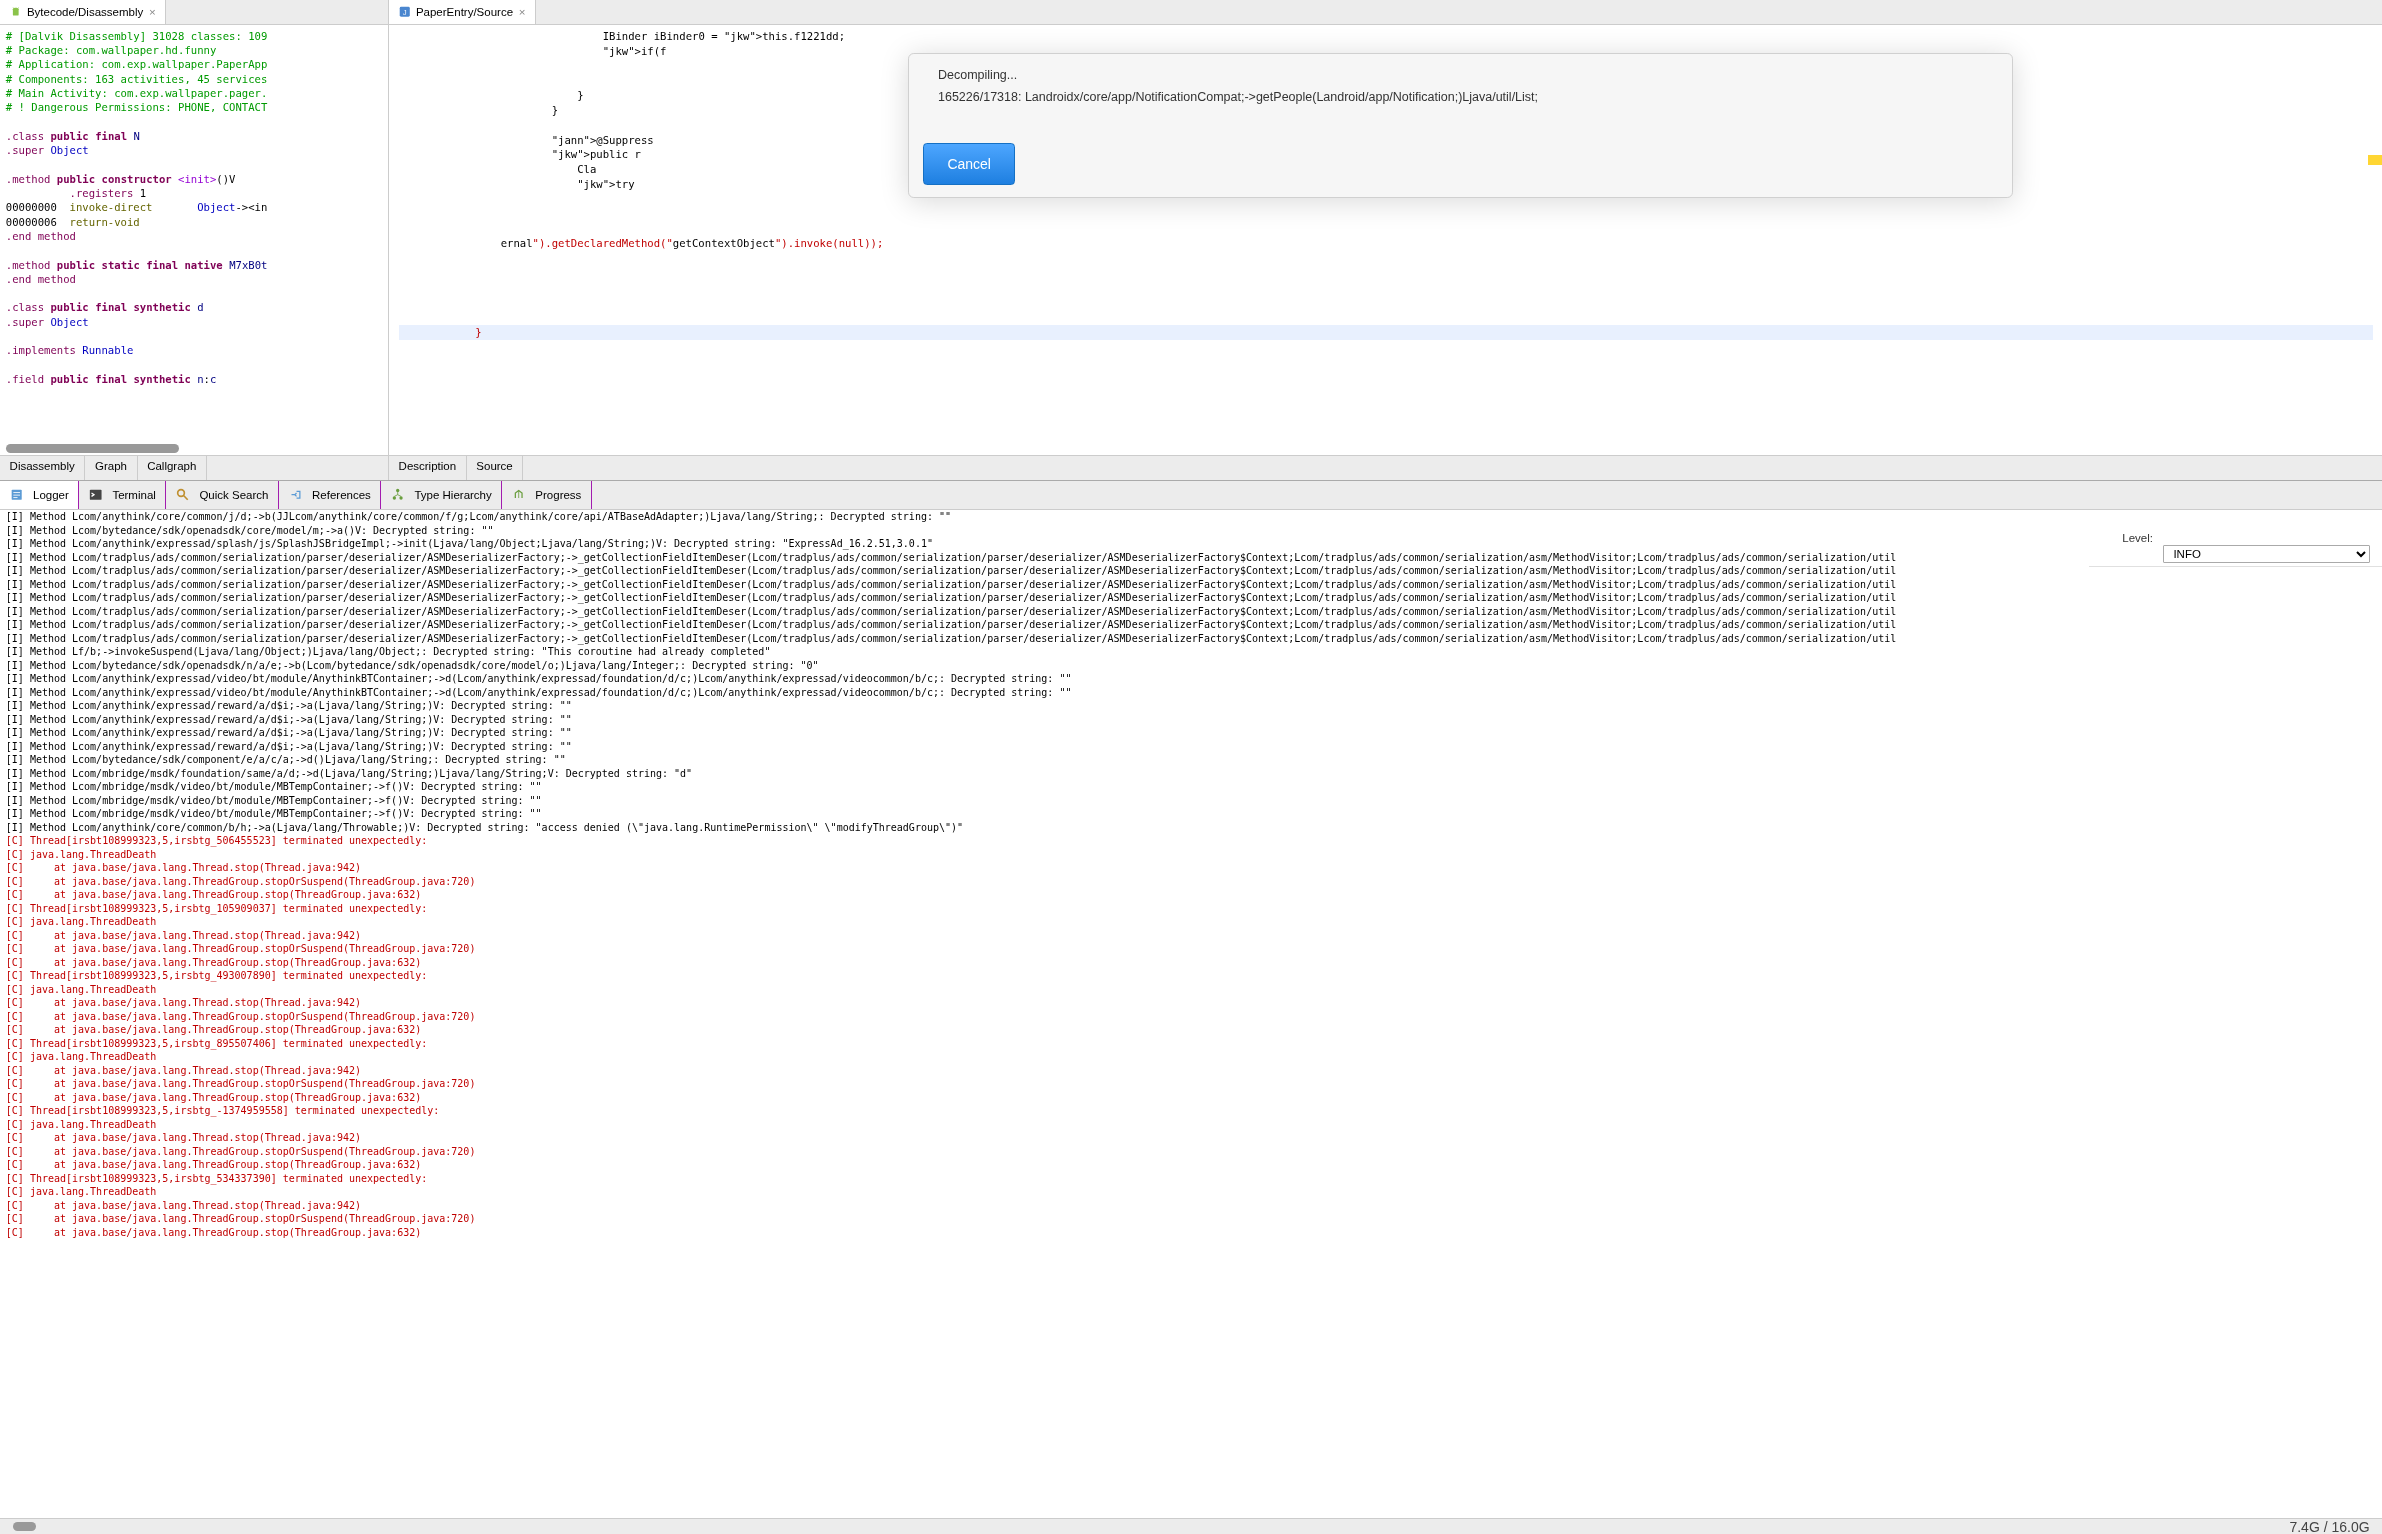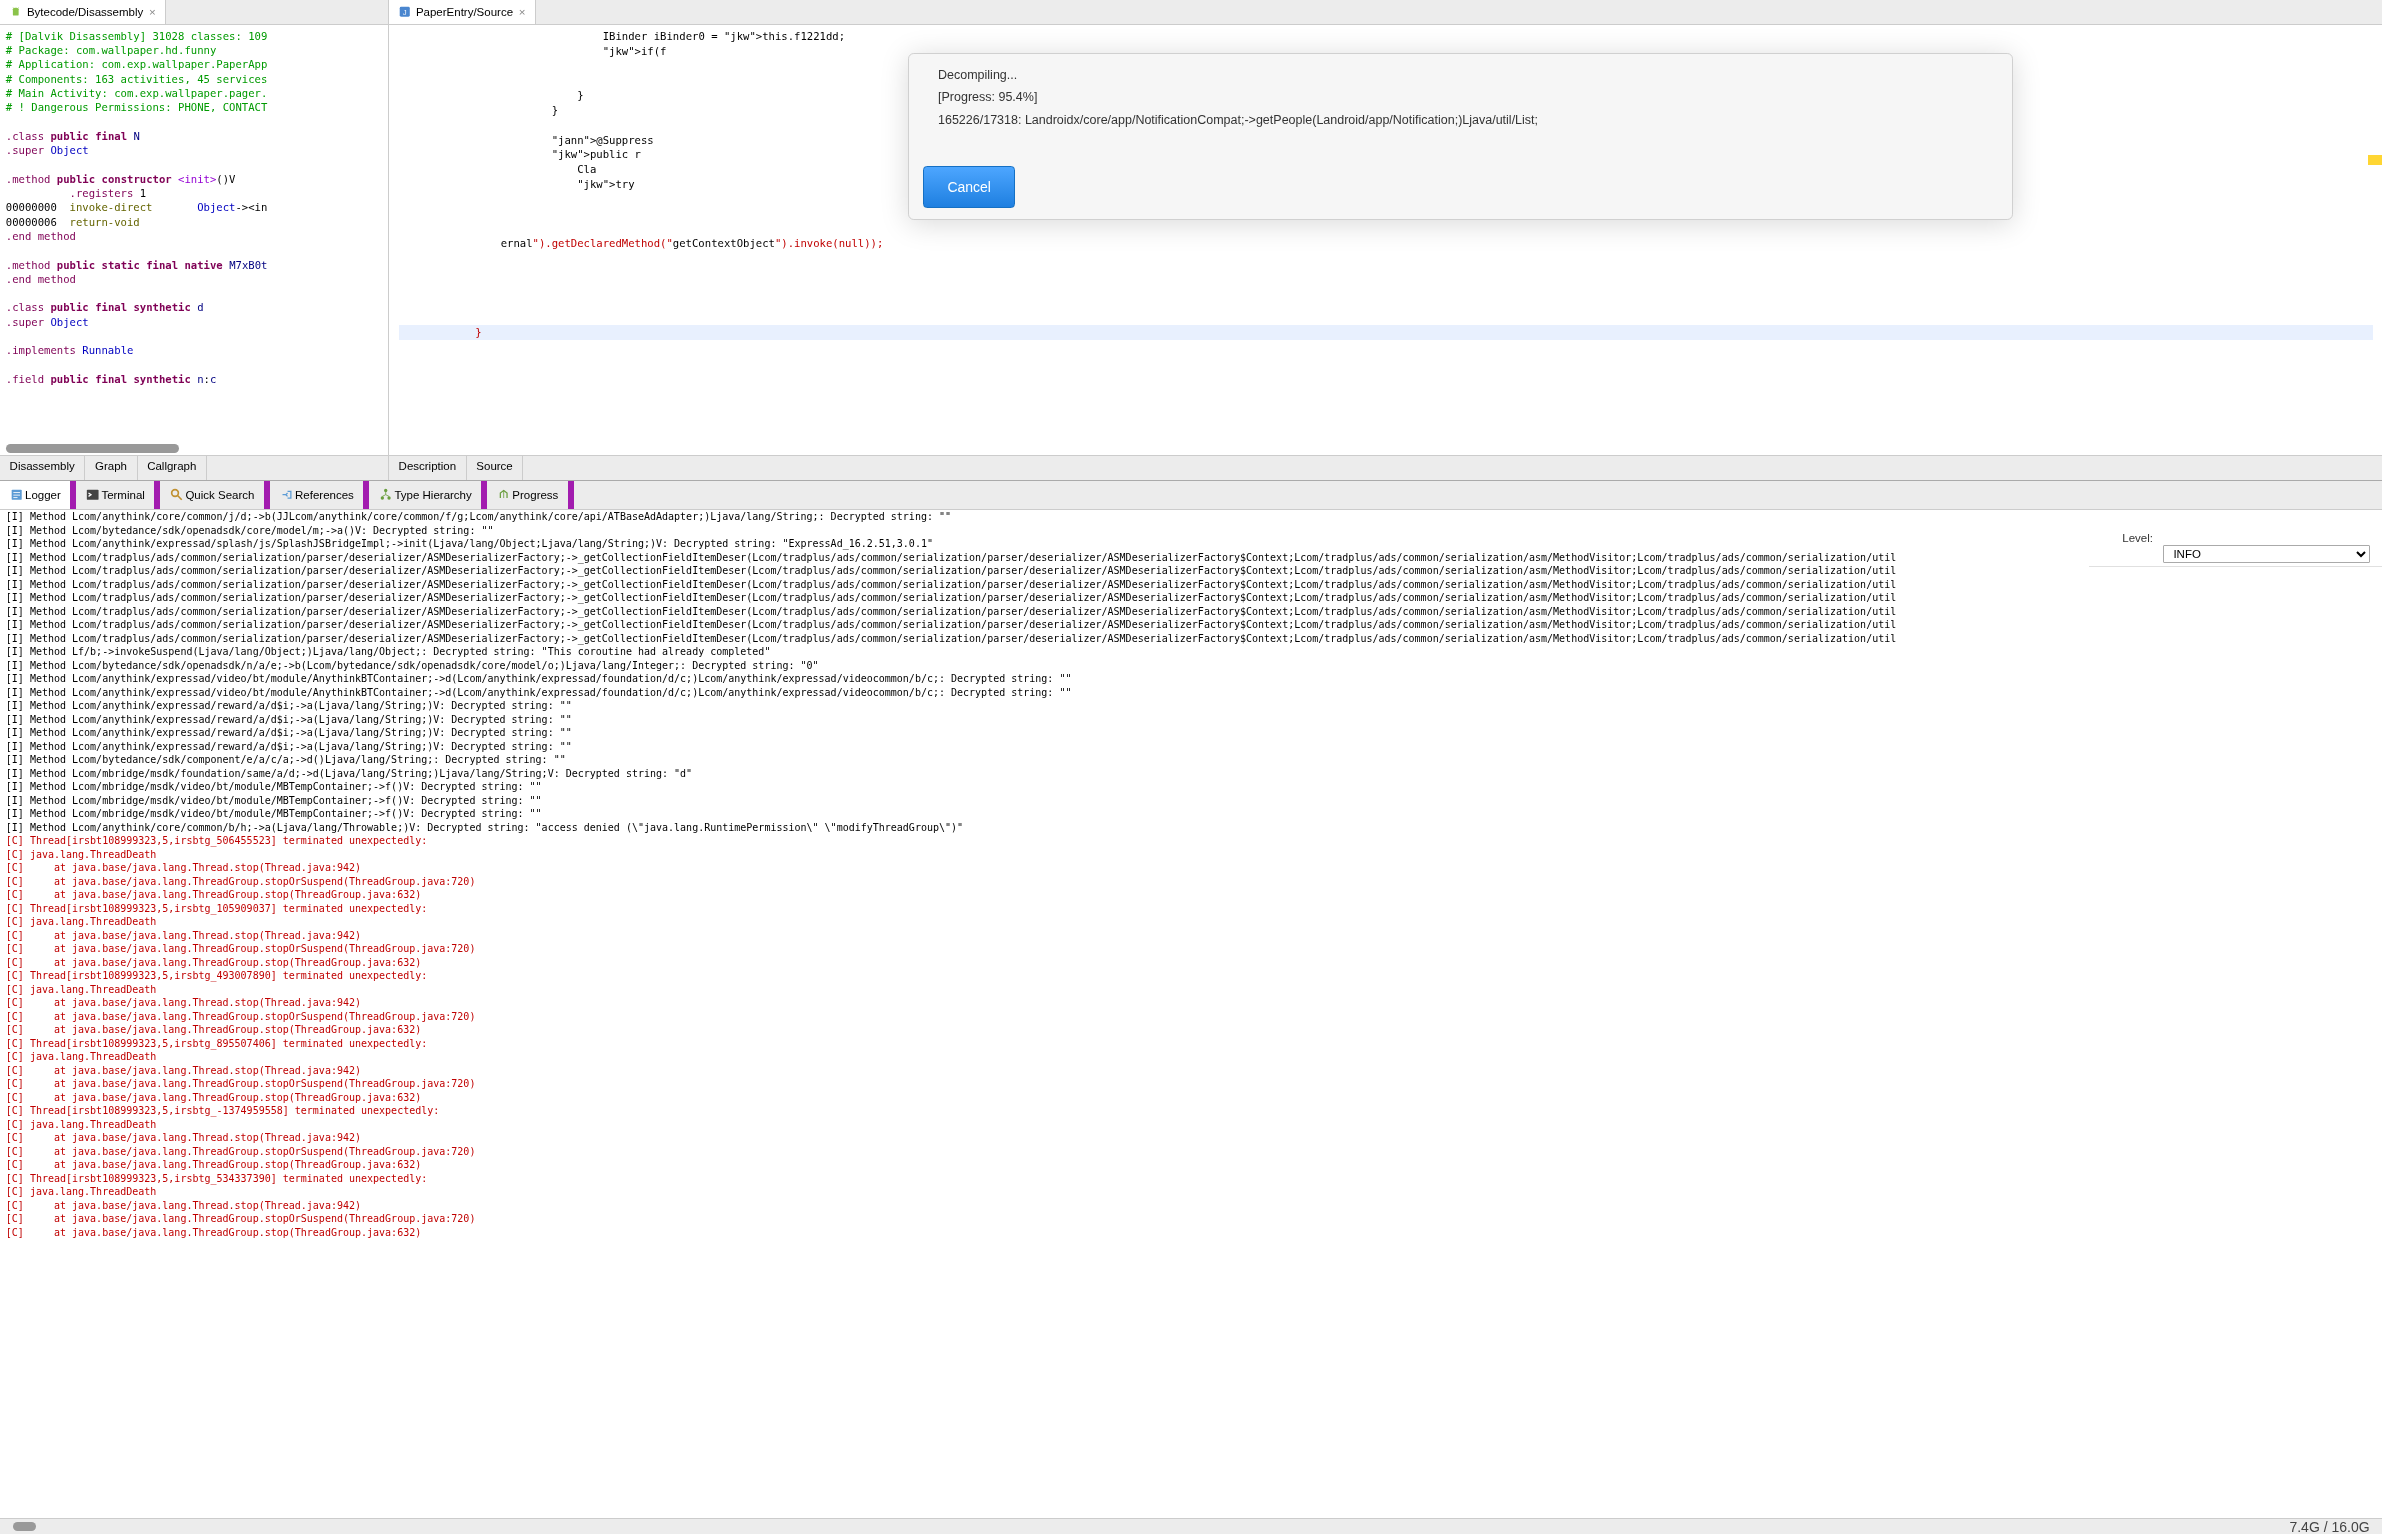--- a/index.html
+++ b/index.html
@@ -28,21 +28,21 @@
 .java-area .jtype { color:#000; }
 .java-area .hl-line { background:#e8f0fe; display:block; }
 .modal { position:absolute; left:519px; top:53px; width:1105px; background:#f6f6f6; border:1px solid #d0d0d0; border-radius:5.8px; box-shadow:0 3.8px 29px rgba(0,0,0,0.15); z-index:100; }
 .modal-title { text-align:center; font-weight:600; padding:9.6px; font-size:12.5px; color:#333; }
 .modal-body { padding:9.6px 29px 29px; font-size:12.5px; color:#333; line-height:1.8; }
 .modal-footer { padding:5.8px 14.4px 11.5px; }
 .modal-btn { background:#1e90ff; background:linear-gradient(#4da6ff,#1e7fe0); color:#fff; border:1px solid #1570c4; padding:12px 23px; border-radius:3.8px; font-size:14px; cursor:pointer; }
 .yellow-marker { position:absolute; right:0; top:130px; width:15.4px; height:9.6px; background:#ffd633; }
 .logger-area { flex:1; display:flex; flex-direction:column; background:#fff; border-top:1px solid #aaa; min-height:0; }
 .logger-tabs { height:29px; background:#ececec; border-bottom:1px solid #ccc; display:flex; align-items:stretch; }
-.ltab { display:flex; align-items:center; gap:2px; padding:0 9.6px; border-right:6px solid #a21caf; font-size:11.5px; }
+.ltab { display:flex; align-items:center; gap:10px; padding:0 9.6px; border-right:1px solid #a21caf; font-size:11.5px; }
 .ltab.active { background:#fff; }
 .ltab-icon { width:13.4px; height:13.4px; }
 .logger-controls { display:flex; align-items:center; gap:9.6px; padding:2.9px 13.4px; border-bottom:1px solid #e0e0e0; justify-content:flex-end; }
 .logger-controls label { font-size:11.5px; color:#333;margin-left:20px; }
 .level-select { width:207px; padding:1px 5.8px; font-size:11.5px; border:1px solid #aaa; border-radius:1px; background:#fff;margin-top:32px; }
 .log-lines { flex:1; overflow:hidden; font-family:Menlo,Consolas,monospace; font-size:10px; line-height:1.35; padding:0 5.8px; white-space:pre; }
 .log-lines .li { color:#000; }
 .log-lines .lc { color:#c00000; }
 .logger-header-row { display:flex; }
 .status-bar { height:16px; background:#ececec; border-top:1px solid #ccc; display:flex; align-items:center; justify-content:space-between; padding:0 13.4px; font-size:14px; color:#444; }
@@ -128,21 +128,20 @@
                 <span class="hl-line">            }</span>
 </span><div class="yellow-marker"></div></div>
     <div class="bottom-tabs">
       <div class="btab">Description</div>
       <div class="btab">Source</div>
     </div>
 
     <div class="modal">
       <div class="modal-body">
         <div>Decompiling...</div>
-        <div>[Progress: 95.4%]</div>
         <div>165226/17318: Landroidx/core/app/NotificationCompat;-&gt;getPeople(Landroid/app/Notification;)Ljava/util/List;</div>
       </div>
       <div class="modal-footer">
         <button class="modal-btn">Cancel</button>
       </div>
     </div>
   </div>
 </div>
 
 <div class="logger-area">

